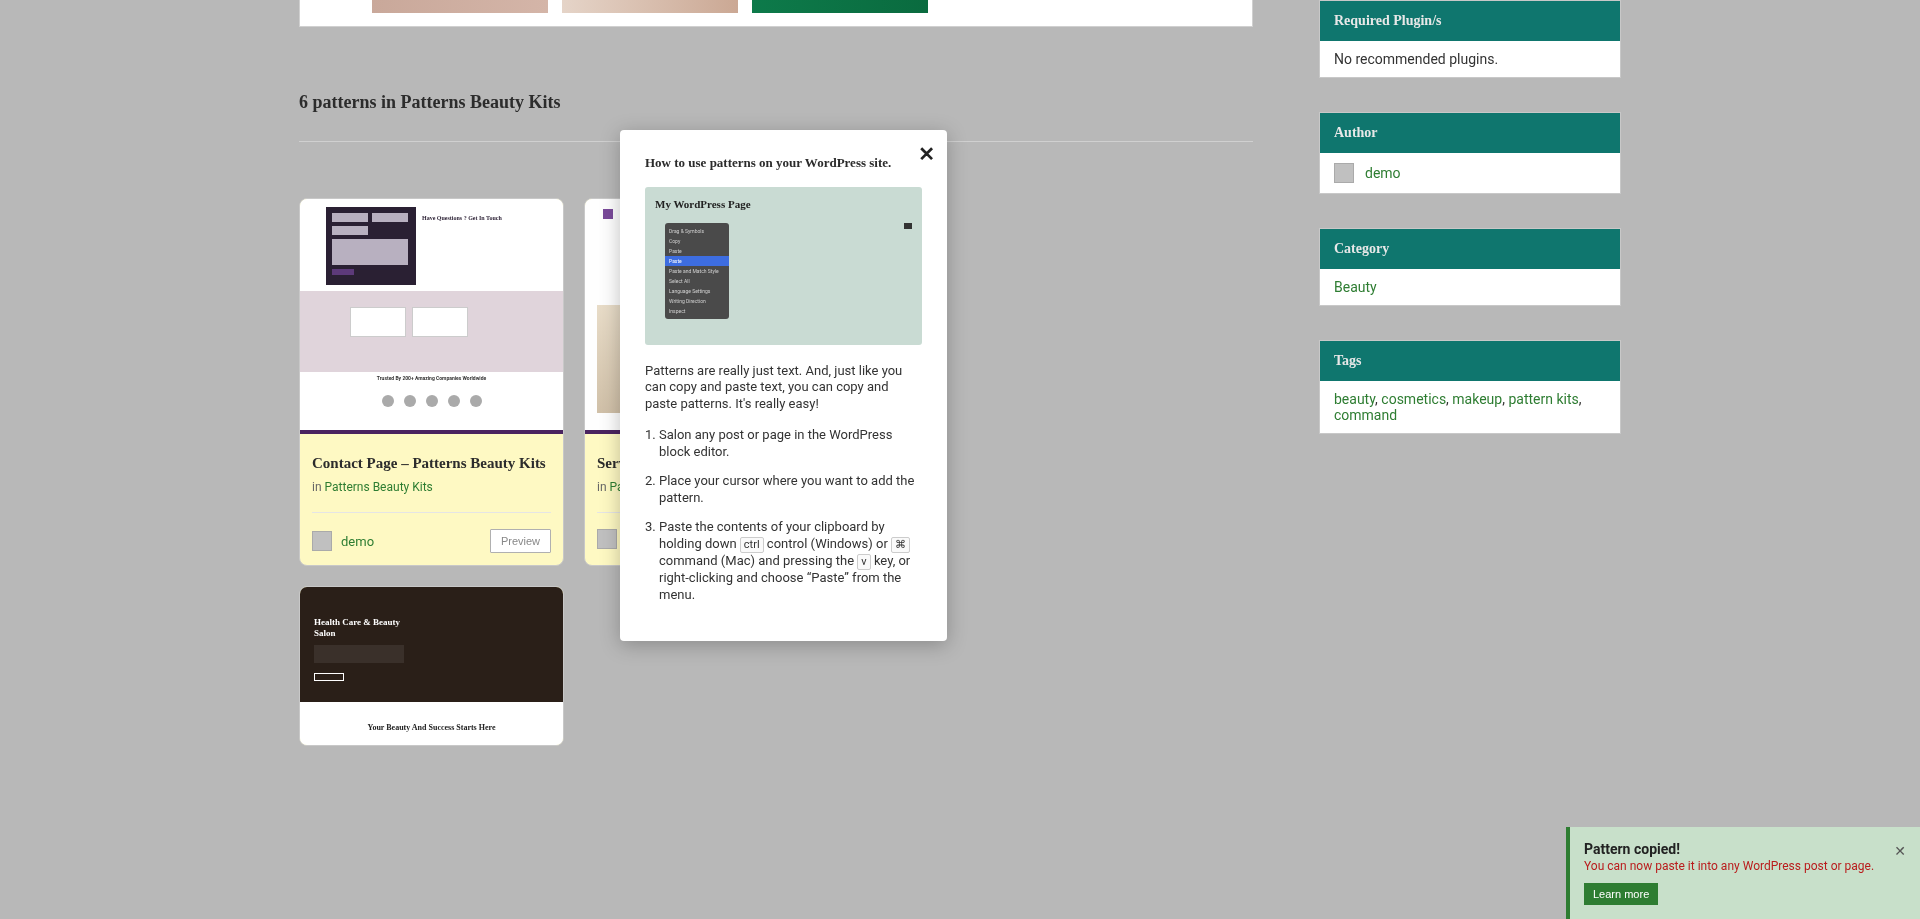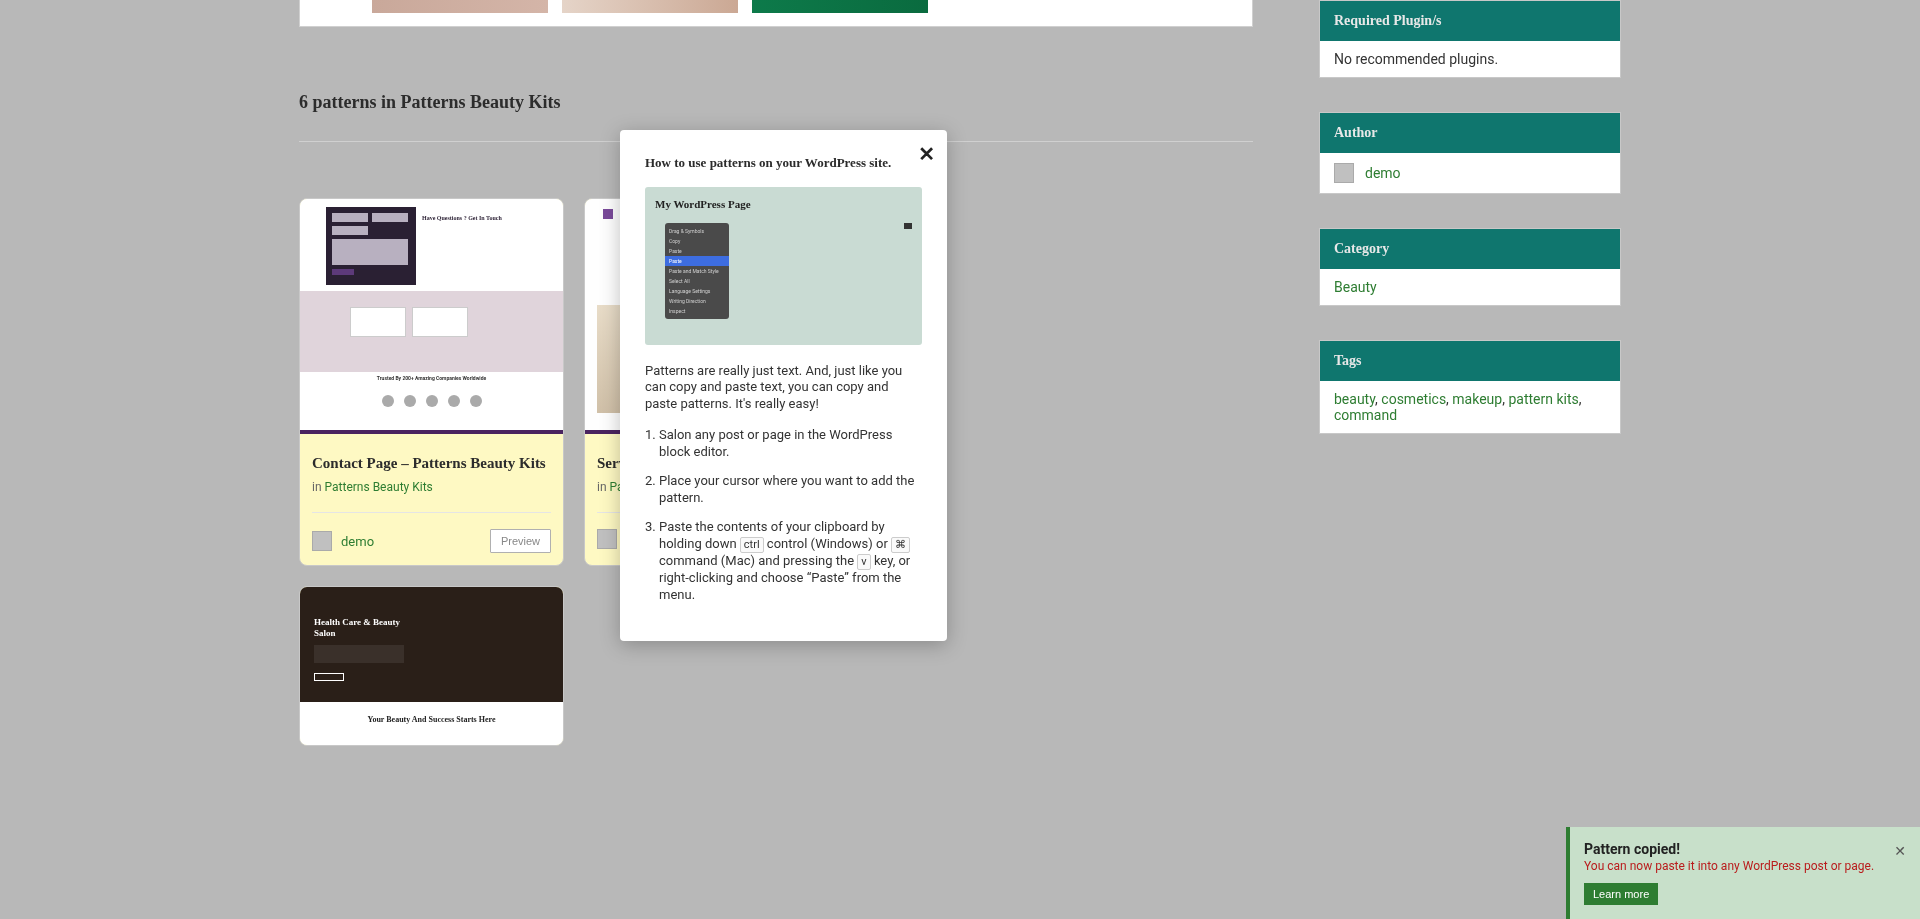--- a/index.html
+++ b/index.html
@@ -296,21 +296,21 @@
     .cp2-icon { width:10px; height:10px; background:#7a4a9a; }
     .cp2-head { position:absolute; top:62px; width:100%; text-align:center; font-size:7px; font-weight:700; font-family:Georgia,serif; }
     .cp2-imgs { position:absolute; top:106px; left:12px; display:flex; gap:5px; }
     .cp2-img { width:56px; height:108px; background:#ddd; }
     .cp2-img:nth-child(1) { background: linear-gradient(#e8dcc8, #d0c0a8); }
     .cp2-img:nth-child(2) { background:#6d3f94; }
     .cp2-img:nth-child(3) { background: linear-gradient(#e8d8c8, #dcc8b8); }
     .cp4-title { position:absolute; top:30px; left:14px; color:#fff; font-size:9px; font-family:Georgia,serif; font-weight:700; width:90px; line-height:1.2; }
     .cp4-text { position:absolute; top:58px; left:14px; width:90px; height:18px; background:rgba(255,255,255,0.08); }
     .cp4-btn { position:absolute; top:86px; left:14px; width:30px; height:8px; border:1px solid #fff; }
-    .cp4-head { position:absolute; top:128px; width:100%; text-align:center; font-size:8px; font-weight:700; font-family:Georgia,serif; color:#222; }
+    .cp4-head { position:absolute; top:136px; width:100%; text-align:center; font-size:8px; font-weight:700; font-family:Georgia,serif; color:#222; }
   </style>
 </head>
 <body>
 
 <div class="page-container">
   <div class="main-content">
     <div class="left-column">
       <div class="top-preview-strip">
         <div class="top-preview-img"></div>
         <div class="top-preview-img"></div>

